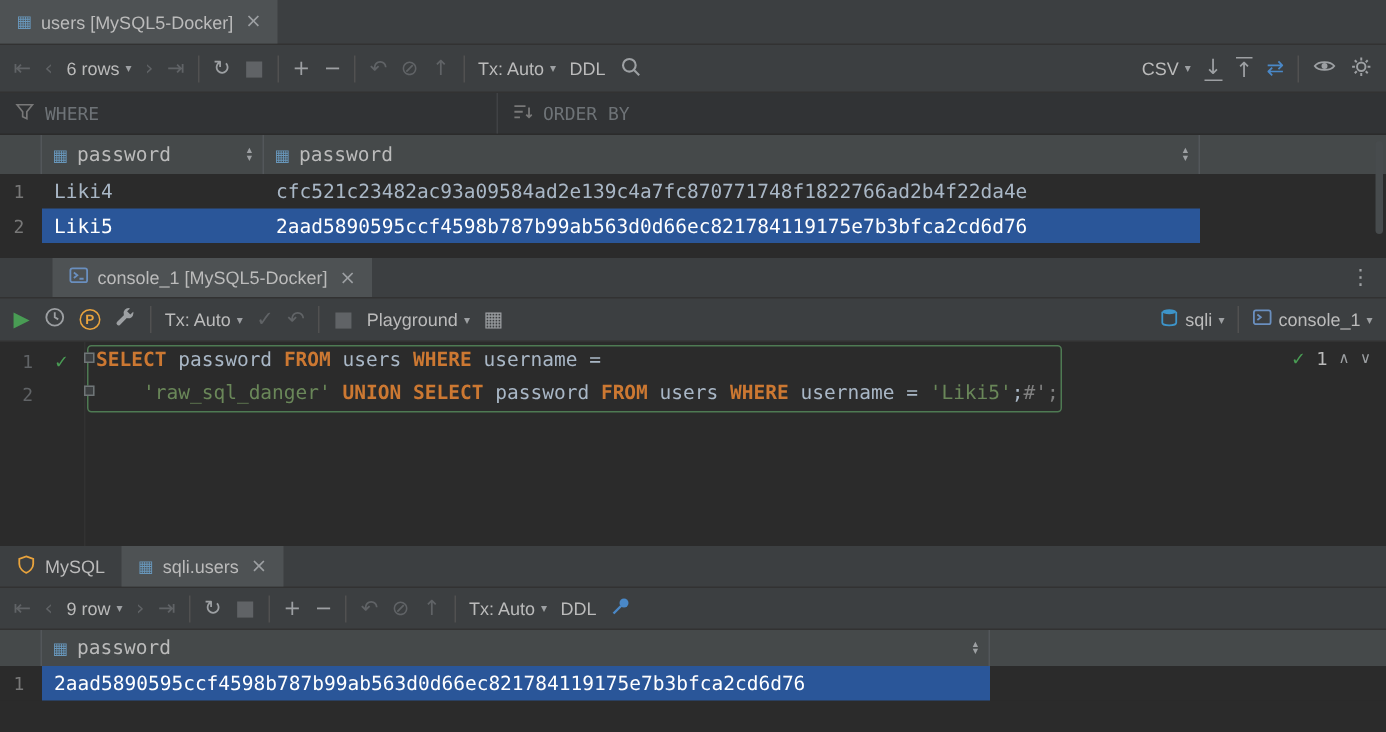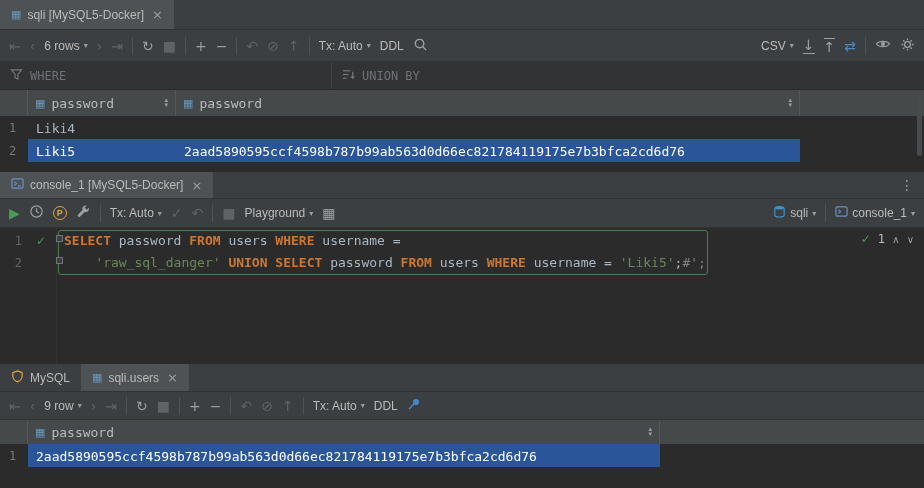--- a/index.html
+++ b/index.html
@@ -4,21 +4,21 @@
 <style>
   *{box-sizing:border-box;margin:0;padding:0;}
   html,body{width:924px;height:488px;background:#2b2b2b;}
   .app{width:924px;height:488px;overflow:hidden;display:flex;flex-direction:column;
        background:var(--bg,#2b2b2b);color:var(--text,#bbbbbb);
        font-family:"Liberation Sans",sans-serif;font-size:12px;position:relative;}
   .glyph{font-family:"DejaVu Sans",sans-serif;}
   
   .tabbar{height:30px;background:var(--panel,#3c3f41);display:flex;align-items:stretch;
           border-bottom:1px solid var(--border,#323232);flex:0 0 auto;}
-  .tabbar.small{height:27px;}
+  .tabbar.small{height:27px;padding-left:35px;}
   .tab{display:flex;align-items:center;gap:6px;padding:0 11px;color:#bbbbbb;}
   .tab.active{background:#4e5254;}
   .tab-icon{color:#6897bb;font-size:11px;}
   .close{color:#9da0a3;font-size:13px;margin-left:2px;}
   .menu-dots{margin-left:auto;align-self:center;padding:0 10px;color:#9da0a3;font-size:14px;}
   
   .toolbar{height:32px;background:var(--panel,#3c3f41);display:flex;align-items:center;
            gap:9px;padding:0 9px;border-bottom:1px solid var(--border,#323232);flex:0 0 auto;}
   .toolbar.small{height:29px;}
   .ibtn{color:#9da0a3;font-size:14px;line-height:1;font-family:"DejaVu Sans",sans-serif;}
@@ -87,21 +87,21 @@
   .bottom-fill{flex:1;background:var(--bg,#2b2b2b);}
 </style>
 </head>
 <body>
 
 <div class="app">
 
   <div class="tabbar">
     <div class="tab active">
       <span class="tab-icon glyph">▦</span>
-      <span>sqli [MySQL5-Docker]</span>
+      <span>users [MySQL5-Docker]</span>
       <span class="close glyph">×</span>
     </div>
   </div>
 
   <div class="toolbar">
     <span class="ibtn dim">⇤</span>
     <span class="ibtn dim">‹</span>
     <span class="dd">
       <span>6 rows</span>
       <span class="caret">▾</span>
@@ -170,21 +170,21 @@
       <span>
         <svg width="13" height="13" viewBox="0 0 14 14">
             <g stroke="#787878" stroke-width="1.3" fill="none">
               <line x1="1" y1="3" x2="9" y2="3"></line>
               <line x1="1" y1="7" x2="7" y2="7"></line>
               <line x1="1" y1="11" x2="5" y2="11"></line>
               <path d="M11.5 4v7M9.5 9l2 2 2-2"></path>
             </g>
           </svg>
       </span>
-      <span>UNION BY</span>
+      <span>ORDER BY</span>
     </div>
   </div>
 
   <div class="grid-header">
     <div class="gh-gutter"></div>
     <div class="gh-cell" style="width:148px">
       <span class="colicon">▦</span>
       <span>password</span>
       <span class="sorter">
         <span>▴</span>
@@ -198,20 +198,21 @@
         <span>▴</span>
         <span>▾</span>
       </span>
     </div>
     <div class="gh-fill"></div>
   </div>
 
   <div class="grid-row">
     <div class="row-gutter">1</div>
     <div class="cell u">Liki4</div>
+    <div class="cell p">cfc521c23482ac93a09584ad2e139c4a7fc870771748f1822766ad2b4f22da4e</div>
   </div>
   <div class="grid-row sel">
     <div class="row-gutter">2</div>
     <div class="cell u">Liki5</div>
     <div class="cell p">2aad5890595ccf4598b787b99ab563d0d66ec821784119175e7b3bfca2cd6d76</div>
   </div>
   <div class="grid-fill"></div>
   <div class="vscroll"></div>
 
   <div class="tabbar small">

